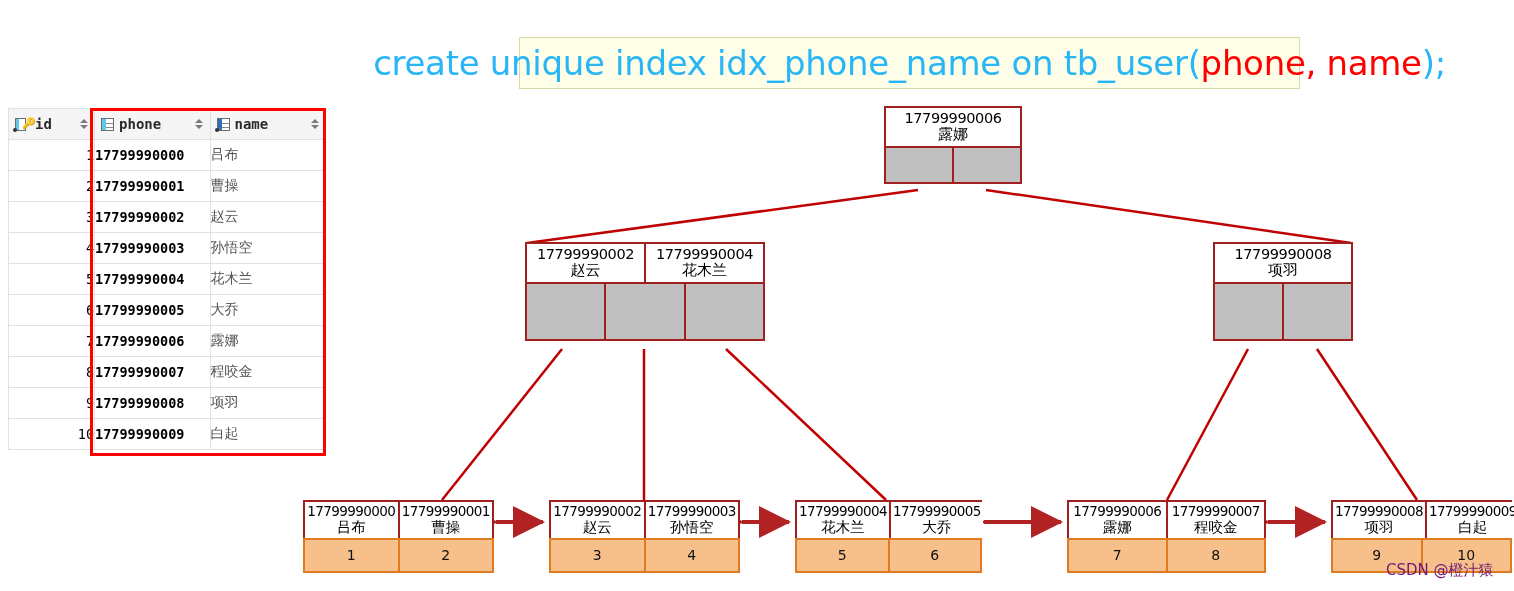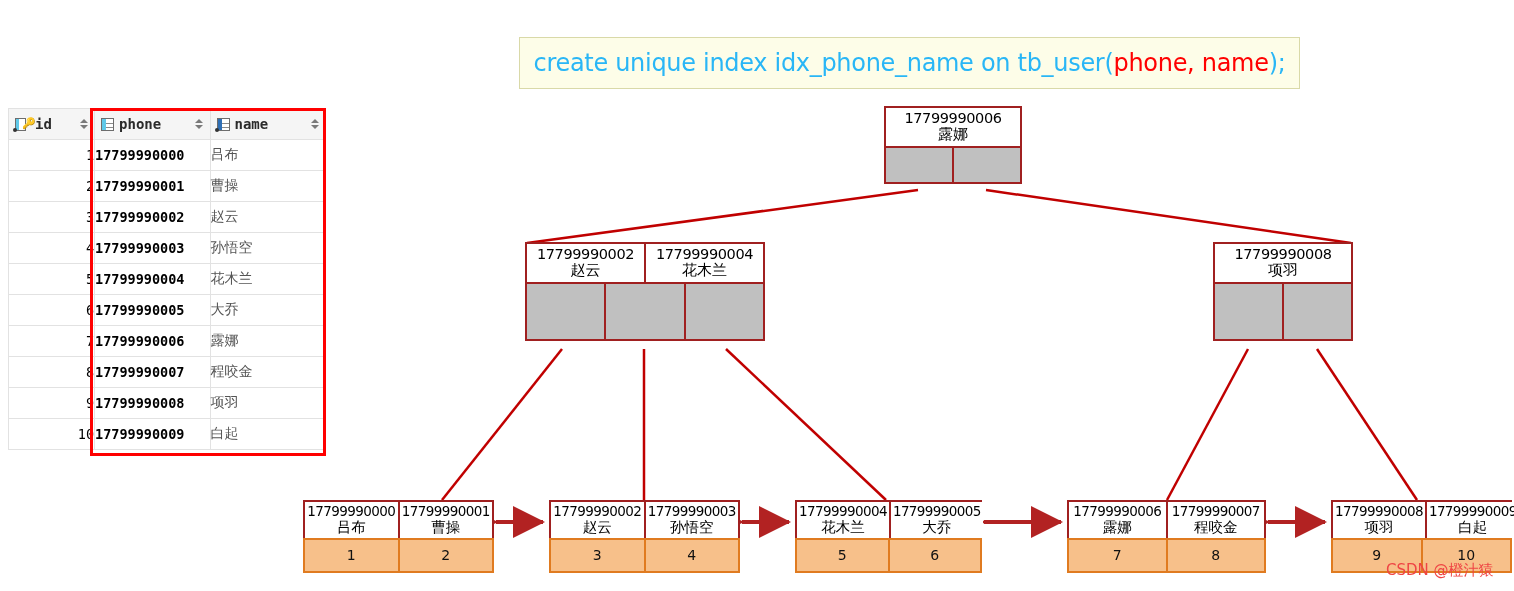--- a/index.html
+++ b/index.html
@@ -23,21 +23,21 @@
     width: 781px;
     height: 52px;
     background: #fdfde8;
     border: 1px solid #d9d9a8;
     display: flex;
     align-items: center;
     justify-content: center;
     box-sizing: border-box;
   }
   #sql-text {
-    font-size: 24px;
+    font-size: 34px;
     letter-spacing: -0.3px;
     white-space: nowrap;
     font-family: "DejaVu Sans", sans-serif;
   }
   .sql-kw { color: #29b6f6; }
   .sql-cols { color: #ff0000; }
 
   
   #datagrid {
     position: absolute;
@@ -224,21 +224,21 @@
     border-bottom: 2px solid #e07b20;
     margin: 0 -2px -2px -2px;
   }
 
   
   #watermark {
     position: absolute;
     left: 1386px;
     top: 561px;
     font-size: 15px;
-    color: #ef4444;
+    color: #701a75;
     font-family: "DejaVu Sans", sans-serif;
     white-space: nowrap;
     pointer-events: none;
     text-align: right;
   }
 </style>
 </head>
 <body>
 
 <div id="sql-box">

